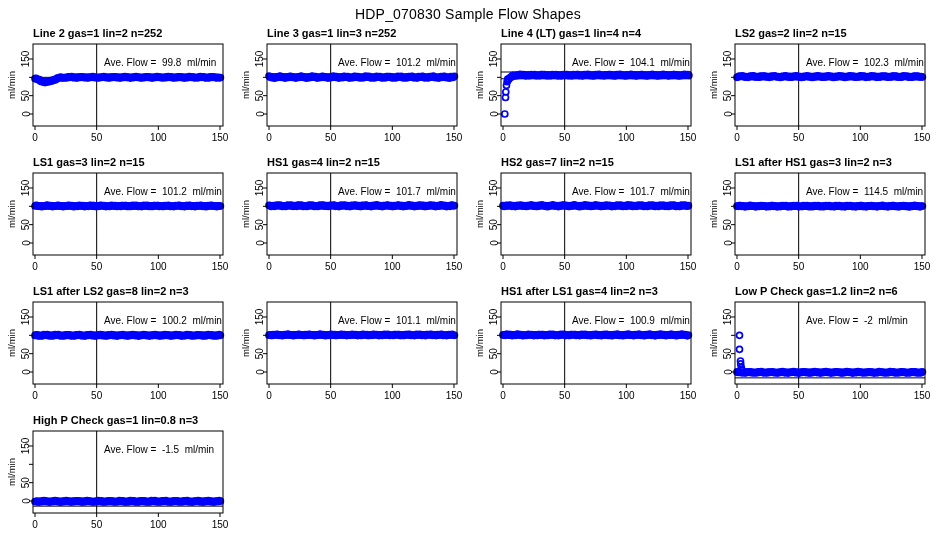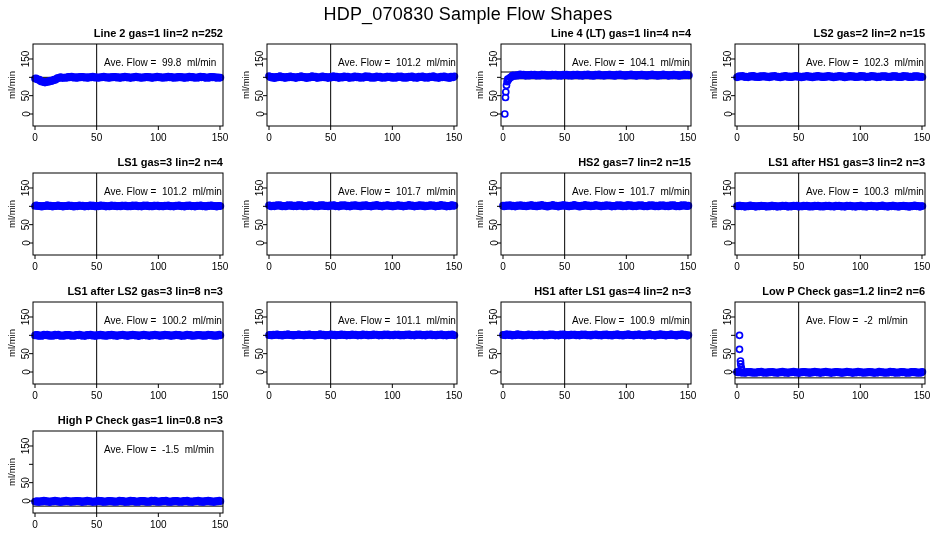--- a/index.html
+++ b/index.html
@@ -2,31 +2,31 @@
 <html><head>
 <meta charset="utf-8">
 <style>
   html,body{margin:0;padding:0;}
   body{
     width:936px;height:540px;background:#ffffff;overflow:hidden;
     font-family:"Liberation Sans", sans-serif;color:#000;
   }
   .main-title{
     height:24px;line-height:28px;text-align:center;
-    font-size:18px;letter-spacing:.2px;
+    font-size:14px;letter-spacing:.2px;
   }
   #grid{
     display:grid;
     grid-template-columns:repeat(4,234px);
     grid-auto-rows:129px;
   }
   .cell{position:relative;width:234px;height:129px;}
   svg.plot{position:absolute;left:0;top:0;display:block;}
   .plot-title{
-    position:absolute;left:33px;top:3px;width:190px;text-align:right;
+    position:absolute;left:33px;top:3px;width:190px;text-align:left;
     font-size:11px;font-weight:bold;white-space:nowrap;
   }
   .plot-ann{
     position:absolute;left:104px;top:33px;
     font-size:10px;white-space:pre;
   }
 </style>
 </head>
 <body>
 
@@ -423,20 +423,21 @@
             <line x1="33" y1="90" x2="29" y2="90" stroke="#000000" stroke-width="1"></line>
             <text x="26" y="90" dy="3.5" text-anchor="middle" font-size="10" fill="#000000" transform="rotate(-90 26 90)">0</text>
             <line x1="33" y1="71.66499999999999" x2="29" y2="71.66499999999999" stroke="#000000" stroke-width="1"></line>
             <text x="26" y="71.66499999999999" dy="3.5" text-anchor="middle" font-size="10" fill="#000000" transform="rotate(-90 26 71.66499999999999)">50</text>
             <line x1="33" y1="53.33" x2="29" y2="53.33" stroke="#000000" stroke-width="1"></line>
             <line x1="33" y1="34.995" x2="29" y2="34.995" stroke="#000000" stroke-width="1"></line>
             <text x="26" y="34.995" dy="3.5" text-anchor="middle" font-size="10" fill="#000000" transform="rotate(-90 26 34.995)">150</text>
             <text x="12" y="61" dy="3" text-anchor="middle" font-size="9.5" fill="#000000" transform="rotate(-90 12 61)">ml/min</text>
           </g>
         </svg>
+        <div class="plot-title">Line 3 gas=1 lin=3 n=252</div>
         <div class="plot-ann">Ave. Flow =  101.2  ml/min</div>
       </div>
       <div class="cell">
         <svg class="plot" width="234" height="129">
           <line x1="33" y1="48.01285" x2="223" y2="48.01285" stroke="#000000" stroke-width="1"></line>
           <line x1="33" y1="54.7968" x2="223" y2="54.7968" stroke="#000000" stroke-width="1"></line>
           <line x1="96.665" y1="20" x2="96.665" y2="102" stroke="#000000" stroke-width="1"></line>
           <g>
             <circle cx="39.9" cy="56.5" r="3" fill="none" stroke="#0000ff" stroke-width="1.7"></circle>
             <circle cx="41.0" cy="54.8" r="3" fill="none" stroke="#0000ff" stroke-width="1.7"></circle>
@@ -1026,21 +1027,21 @@
             <line x1="33" y1="90" x2="29" y2="90" stroke="#000000" stroke-width="1"></line>
             <text x="26" y="90" dy="3.5" text-anchor="middle" font-size="10" fill="#000000" transform="rotate(-90 26 90)">0</text>
             <line x1="33" y1="71.66499999999999" x2="29" y2="71.66499999999999" stroke="#000000" stroke-width="1"></line>
             <text x="26" y="71.66499999999999" dy="3.5" text-anchor="middle" font-size="10" fill="#000000" transform="rotate(-90 26 71.66499999999999)">50</text>
             <line x1="33" y1="53.33" x2="29" y2="53.33" stroke="#000000" stroke-width="1"></line>
             <line x1="33" y1="34.995" x2="29" y2="34.995" stroke="#000000" stroke-width="1"></line>
             <text x="26" y="34.995" dy="3.5" text-anchor="middle" font-size="10" fill="#000000" transform="rotate(-90 26 34.995)">150</text>
             <text x="12" y="61" dy="3" text-anchor="middle" font-size="9.5" fill="#000000" transform="rotate(-90 12 61)">ml/min</text>
           </g>
         </svg>
-        <div class="plot-title">LS1 gas=3 lin=2 n=4</div>
+        <div class="plot-title">LS1 gas=3 lin=2 n=15</div>
         <div class="plot-ann">Ave. Flow =  101.2  ml/min</div>
       </div>
       <div class="cell">
         <svg class="plot" width="234" height="129">
           <line x1="33" y1="53.33" x2="223" y2="53.33" stroke="#000000" stroke-width="1"></line>
           <line x1="96.665" y1="20" x2="96.665" y2="102" stroke="#000000" stroke-width="1"></line>
           <g>
             <circle cx="35.0" cy="52.3" r="3" fill="none" stroke="#0000ff" stroke-width="1.7"></circle>
             <circle cx="36.1" cy="52.5" r="3" fill="none" stroke="#0000ff" stroke-width="1.7"></circle>
             <circle cx="37.2" cy="53.5" r="3" fill="none" stroke="#0000ff" stroke-width="1.7"></circle>
@@ -1226,20 +1227,21 @@
             <line x1="33" y1="90" x2="29" y2="90" stroke="#000000" stroke-width="1"></line>
             <text x="26" y="90" dy="3.5" text-anchor="middle" font-size="10" fill="#000000" transform="rotate(-90 26 90)">0</text>
             <line x1="33" y1="71.66499999999999" x2="29" y2="71.66499999999999" stroke="#000000" stroke-width="1"></line>
             <text x="26" y="71.66499999999999" dy="3.5" text-anchor="middle" font-size="10" fill="#000000" transform="rotate(-90 26 71.66499999999999)">50</text>
             <line x1="33" y1="53.33" x2="29" y2="53.33" stroke="#000000" stroke-width="1"></line>
             <line x1="33" y1="34.995" x2="29" y2="34.995" stroke="#000000" stroke-width="1"></line>
             <text x="26" y="34.995" dy="3.5" text-anchor="middle" font-size="10" fill="#000000" transform="rotate(-90 26 34.995)">150</text>
             <text x="12" y="61" dy="3" text-anchor="middle" font-size="9.5" fill="#000000" transform="rotate(-90 12 61)">ml/min</text>
           </g>
         </svg>
+        <div class="plot-title">HS1 gas=4 lin=2 n=15</div>
         <div class="plot-ann">Ave. Flow =  101.7  ml/min</div>
       </div>
       <div class="cell">
         <svg class="plot" width="234" height="129">
           <line x1="33" y1="53.33" x2="223" y2="53.33" stroke="#000000" stroke-width="1"></line>
           <line x1="96.665" y1="20" x2="96.665" y2="102" stroke="#000000" stroke-width="1"></line>
           <g>
             <circle cx="35.0" cy="52.7" r="3" fill="none" stroke="#0000ff" stroke-width="1.7"></circle>
             <circle cx="36.1" cy="53.5" r="3" fill="none" stroke="#0000ff" stroke-width="1.7"></circle>
             <circle cx="37.2" cy="53.2" r="3" fill="none" stroke="#0000ff" stroke-width="1.7"></circle>
@@ -1626,21 +1628,21 @@
             <text x="26" y="90" dy="3.5" text-anchor="middle" font-size="10" fill="#000000" transform="rotate(-90 26 90)">0</text>
             <line x1="33" y1="71.66499999999999" x2="29" y2="71.66499999999999" stroke="#000000" stroke-width="1"></line>
             <text x="26" y="71.66499999999999" dy="3.5" text-anchor="middle" font-size="10" fill="#000000" transform="rotate(-90 26 71.66499999999999)">50</text>
             <line x1="33" y1="53.33" x2="29" y2="53.33" stroke="#000000" stroke-width="1"></line>
             <line x1="33" y1="34.995" x2="29" y2="34.995" stroke="#000000" stroke-width="1"></line>
             <text x="26" y="34.995" dy="3.5" text-anchor="middle" font-size="10" fill="#000000" transform="rotate(-90 26 34.995)">150</text>
             <text x="12" y="61" dy="3" text-anchor="middle" font-size="9.5" fill="#000000" transform="rotate(-90 12 61)">ml/min</text>
           </g>
         </svg>
         <div class="plot-title">LS1 after HS1 gas=3 lin=2 n=3</div>
-        <div class="plot-ann">Ave. Flow =  100.3  ml/min</div>
+        <div class="plot-ann">Ave. Flow =  114.5  ml/min</div>
       </div>
       <div class="cell">
         <svg class="plot" width="234" height="129">
           <line x1="33" y1="53.33" x2="223" y2="53.33" stroke="#000000" stroke-width="1"></line>
           <line x1="96.665" y1="20" x2="96.665" y2="102" stroke="#000000" stroke-width="1"></line>
           <g>
             <circle cx="35.0" cy="53.4" r="3" fill="none" stroke="#0000ff" stroke-width="1.7"></circle>
             <circle cx="36.1" cy="52.9" r="3" fill="none" stroke="#0000ff" stroke-width="1.7"></circle>
             <circle cx="37.2" cy="52.9" r="3" fill="none" stroke="#0000ff" stroke-width="1.7"></circle>
             <circle cx="38.3" cy="53.9" r="3" fill="none" stroke="#0000ff" stroke-width="1.7"></circle>
@@ -1825,21 +1827,21 @@
             <line x1="33" y1="90" x2="29" y2="90" stroke="#000000" stroke-width="1"></line>
             <text x="26" y="90" dy="3.5" text-anchor="middle" font-size="10" fill="#000000" transform="rotate(-90 26 90)">0</text>
             <line x1="33" y1="71.66499999999999" x2="29" y2="71.66499999999999" stroke="#000000" stroke-width="1"></line>
             <text x="26" y="71.66499999999999" dy="3.5" text-anchor="middle" font-size="10" fill="#000000" transform="rotate(-90 26 71.66499999999999)">50</text>
             <line x1="33" y1="53.33" x2="29" y2="53.33" stroke="#000000" stroke-width="1"></line>
             <line x1="33" y1="34.995" x2="29" y2="34.995" stroke="#000000" stroke-width="1"></line>
             <text x="26" y="34.995" dy="3.5" text-anchor="middle" font-size="10" fill="#000000" transform="rotate(-90 26 34.995)">150</text>
             <text x="12" y="61" dy="3" text-anchor="middle" font-size="9.5" fill="#000000" transform="rotate(-90 12 61)">ml/min</text>
           </g>
         </svg>
-        <div class="plot-title">LS1 after LS2 gas=3 lin=8 n=3</div>
+        <div class="plot-title">LS1 after LS2 gas=8 lin=2 n=3</div>
         <div class="plot-ann">Ave. Flow =  100.2  ml/min</div>
       </div>
       <div class="cell">
         <svg class="plot" width="234" height="129">
           <line x1="33" y1="53.33" x2="223" y2="53.33" stroke="#000000" stroke-width="1"></line>
           <line x1="96.665" y1="20" x2="96.665" y2="102" stroke="#000000" stroke-width="1"></line>
           <g>
             <circle cx="35.0" cy="53.2" r="3" fill="none" stroke="#0000ff" stroke-width="1.7"></circle>
             <circle cx="36.1" cy="52.8" r="3" fill="none" stroke="#0000ff" stroke-width="1.7"></circle>
             <circle cx="37.2" cy="53.5" r="3" fill="none" stroke="#0000ff" stroke-width="1.7"></circle>

